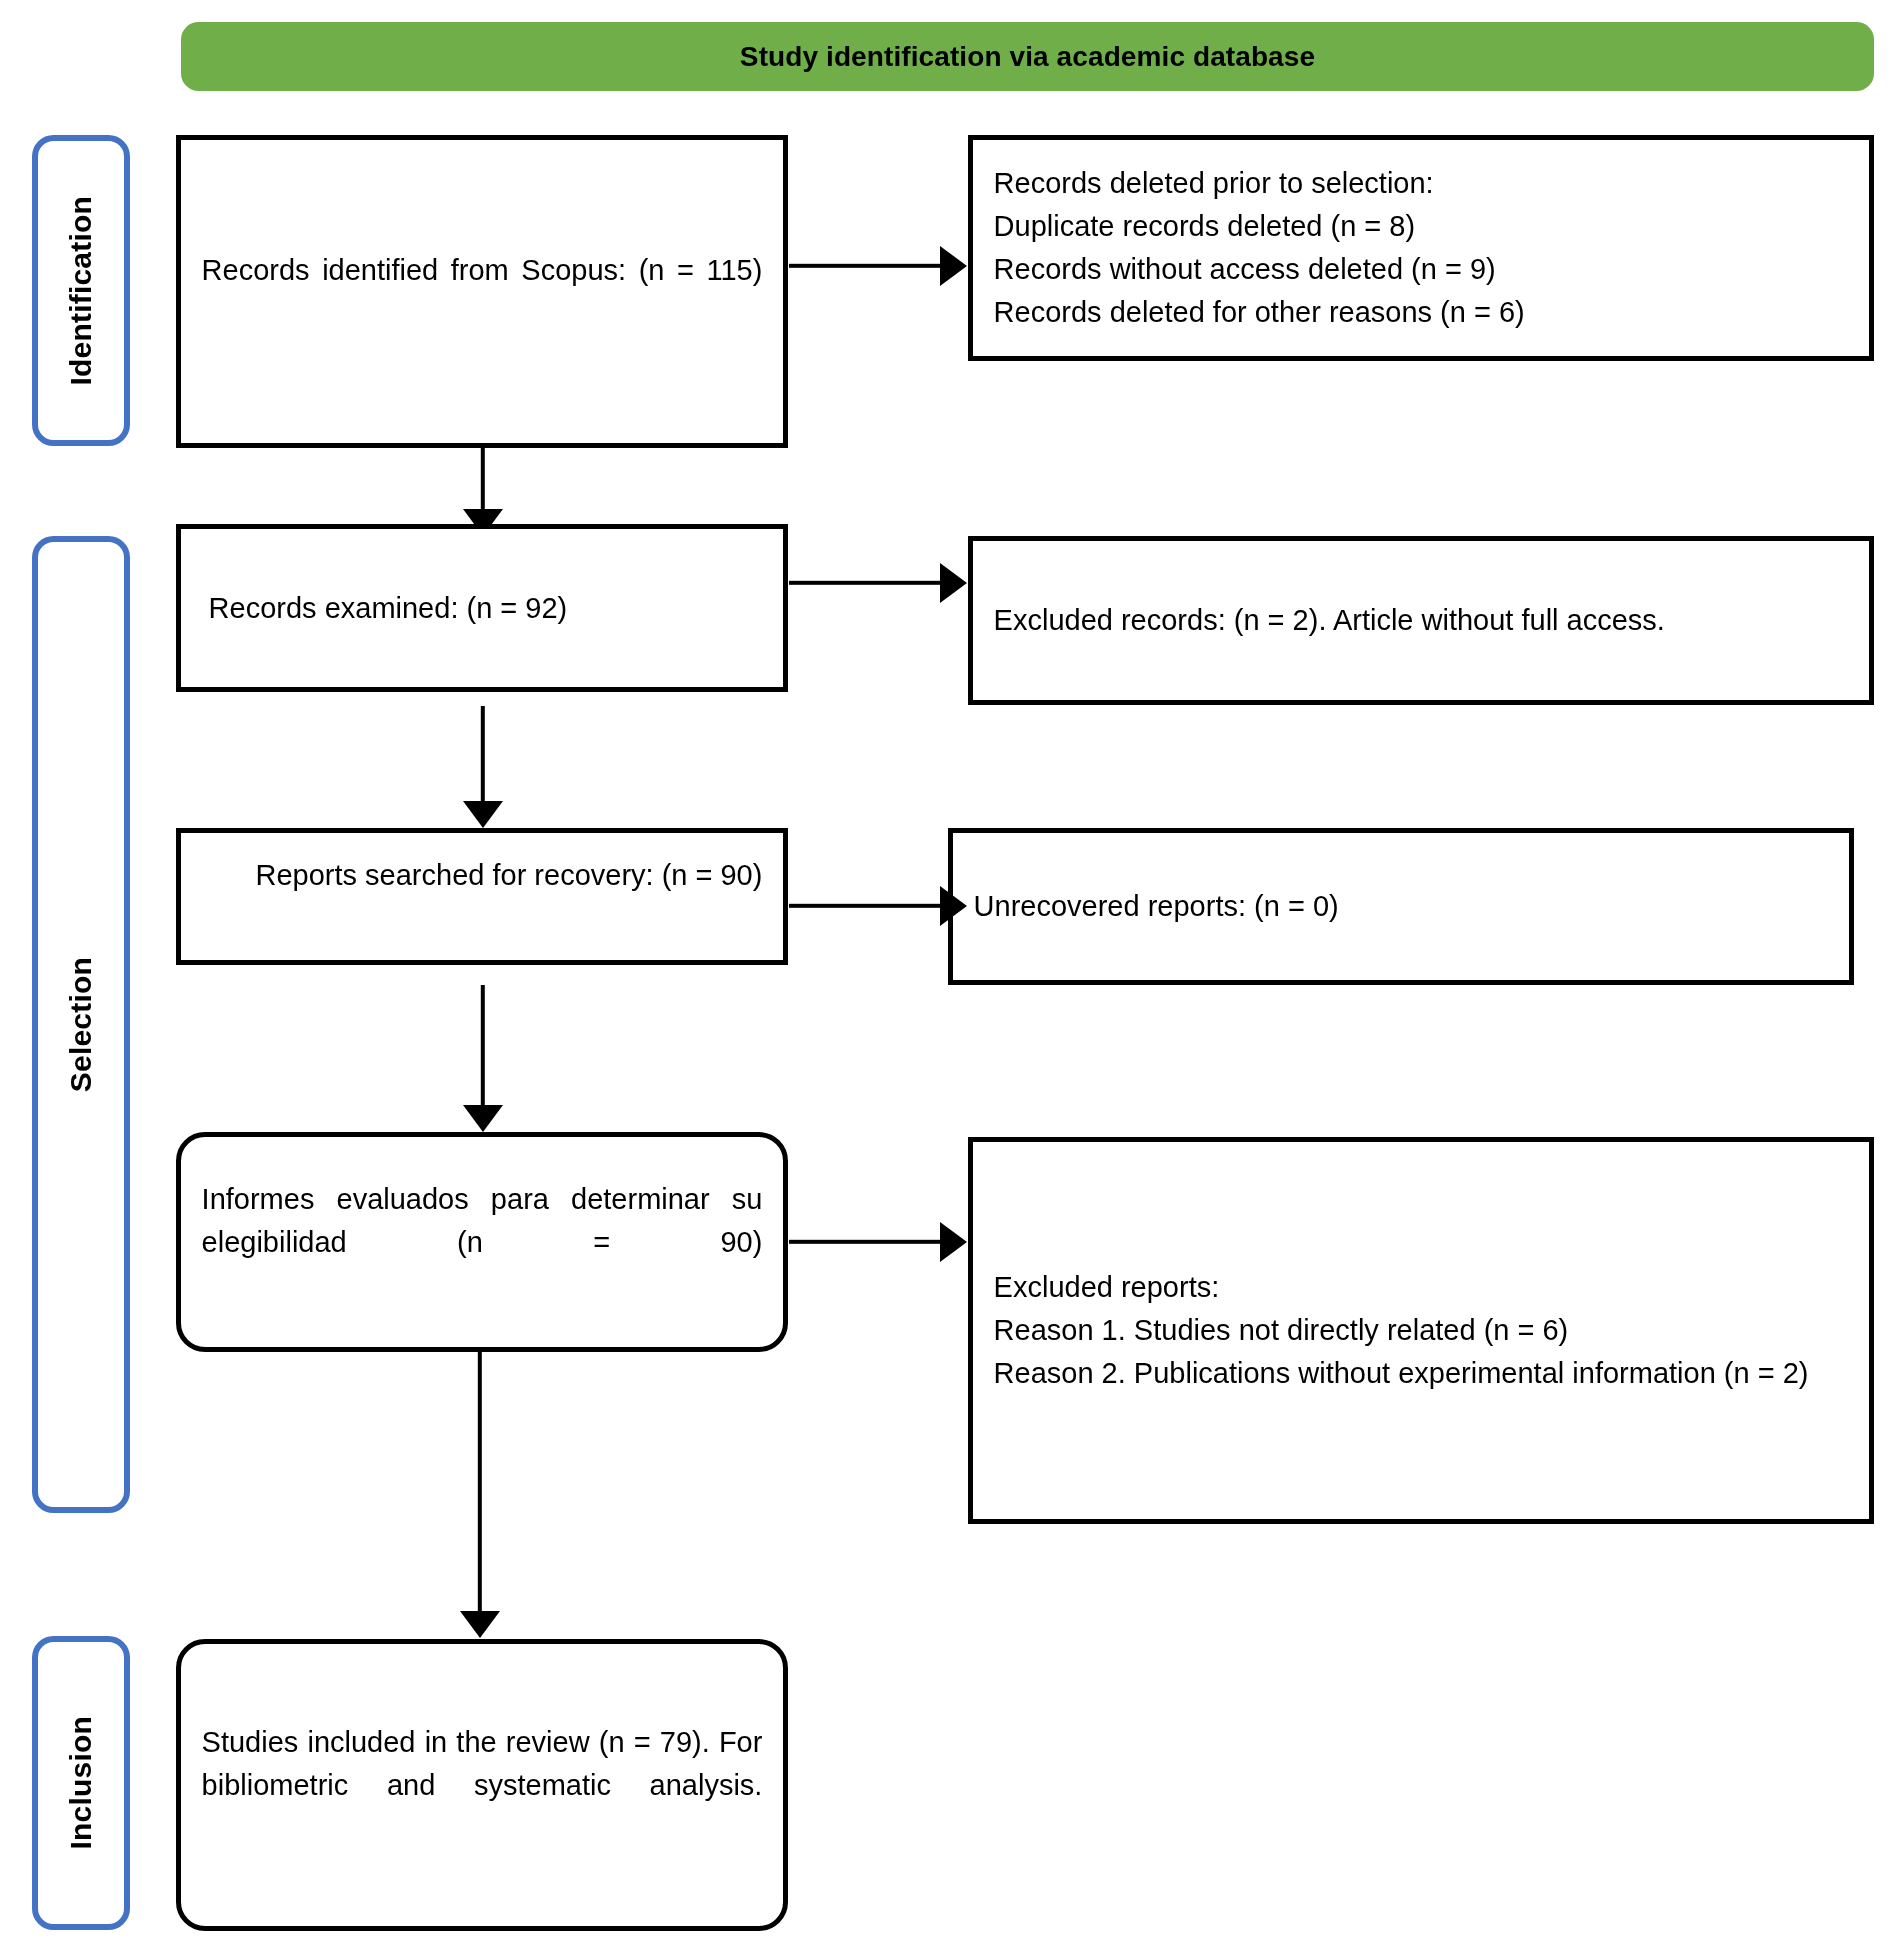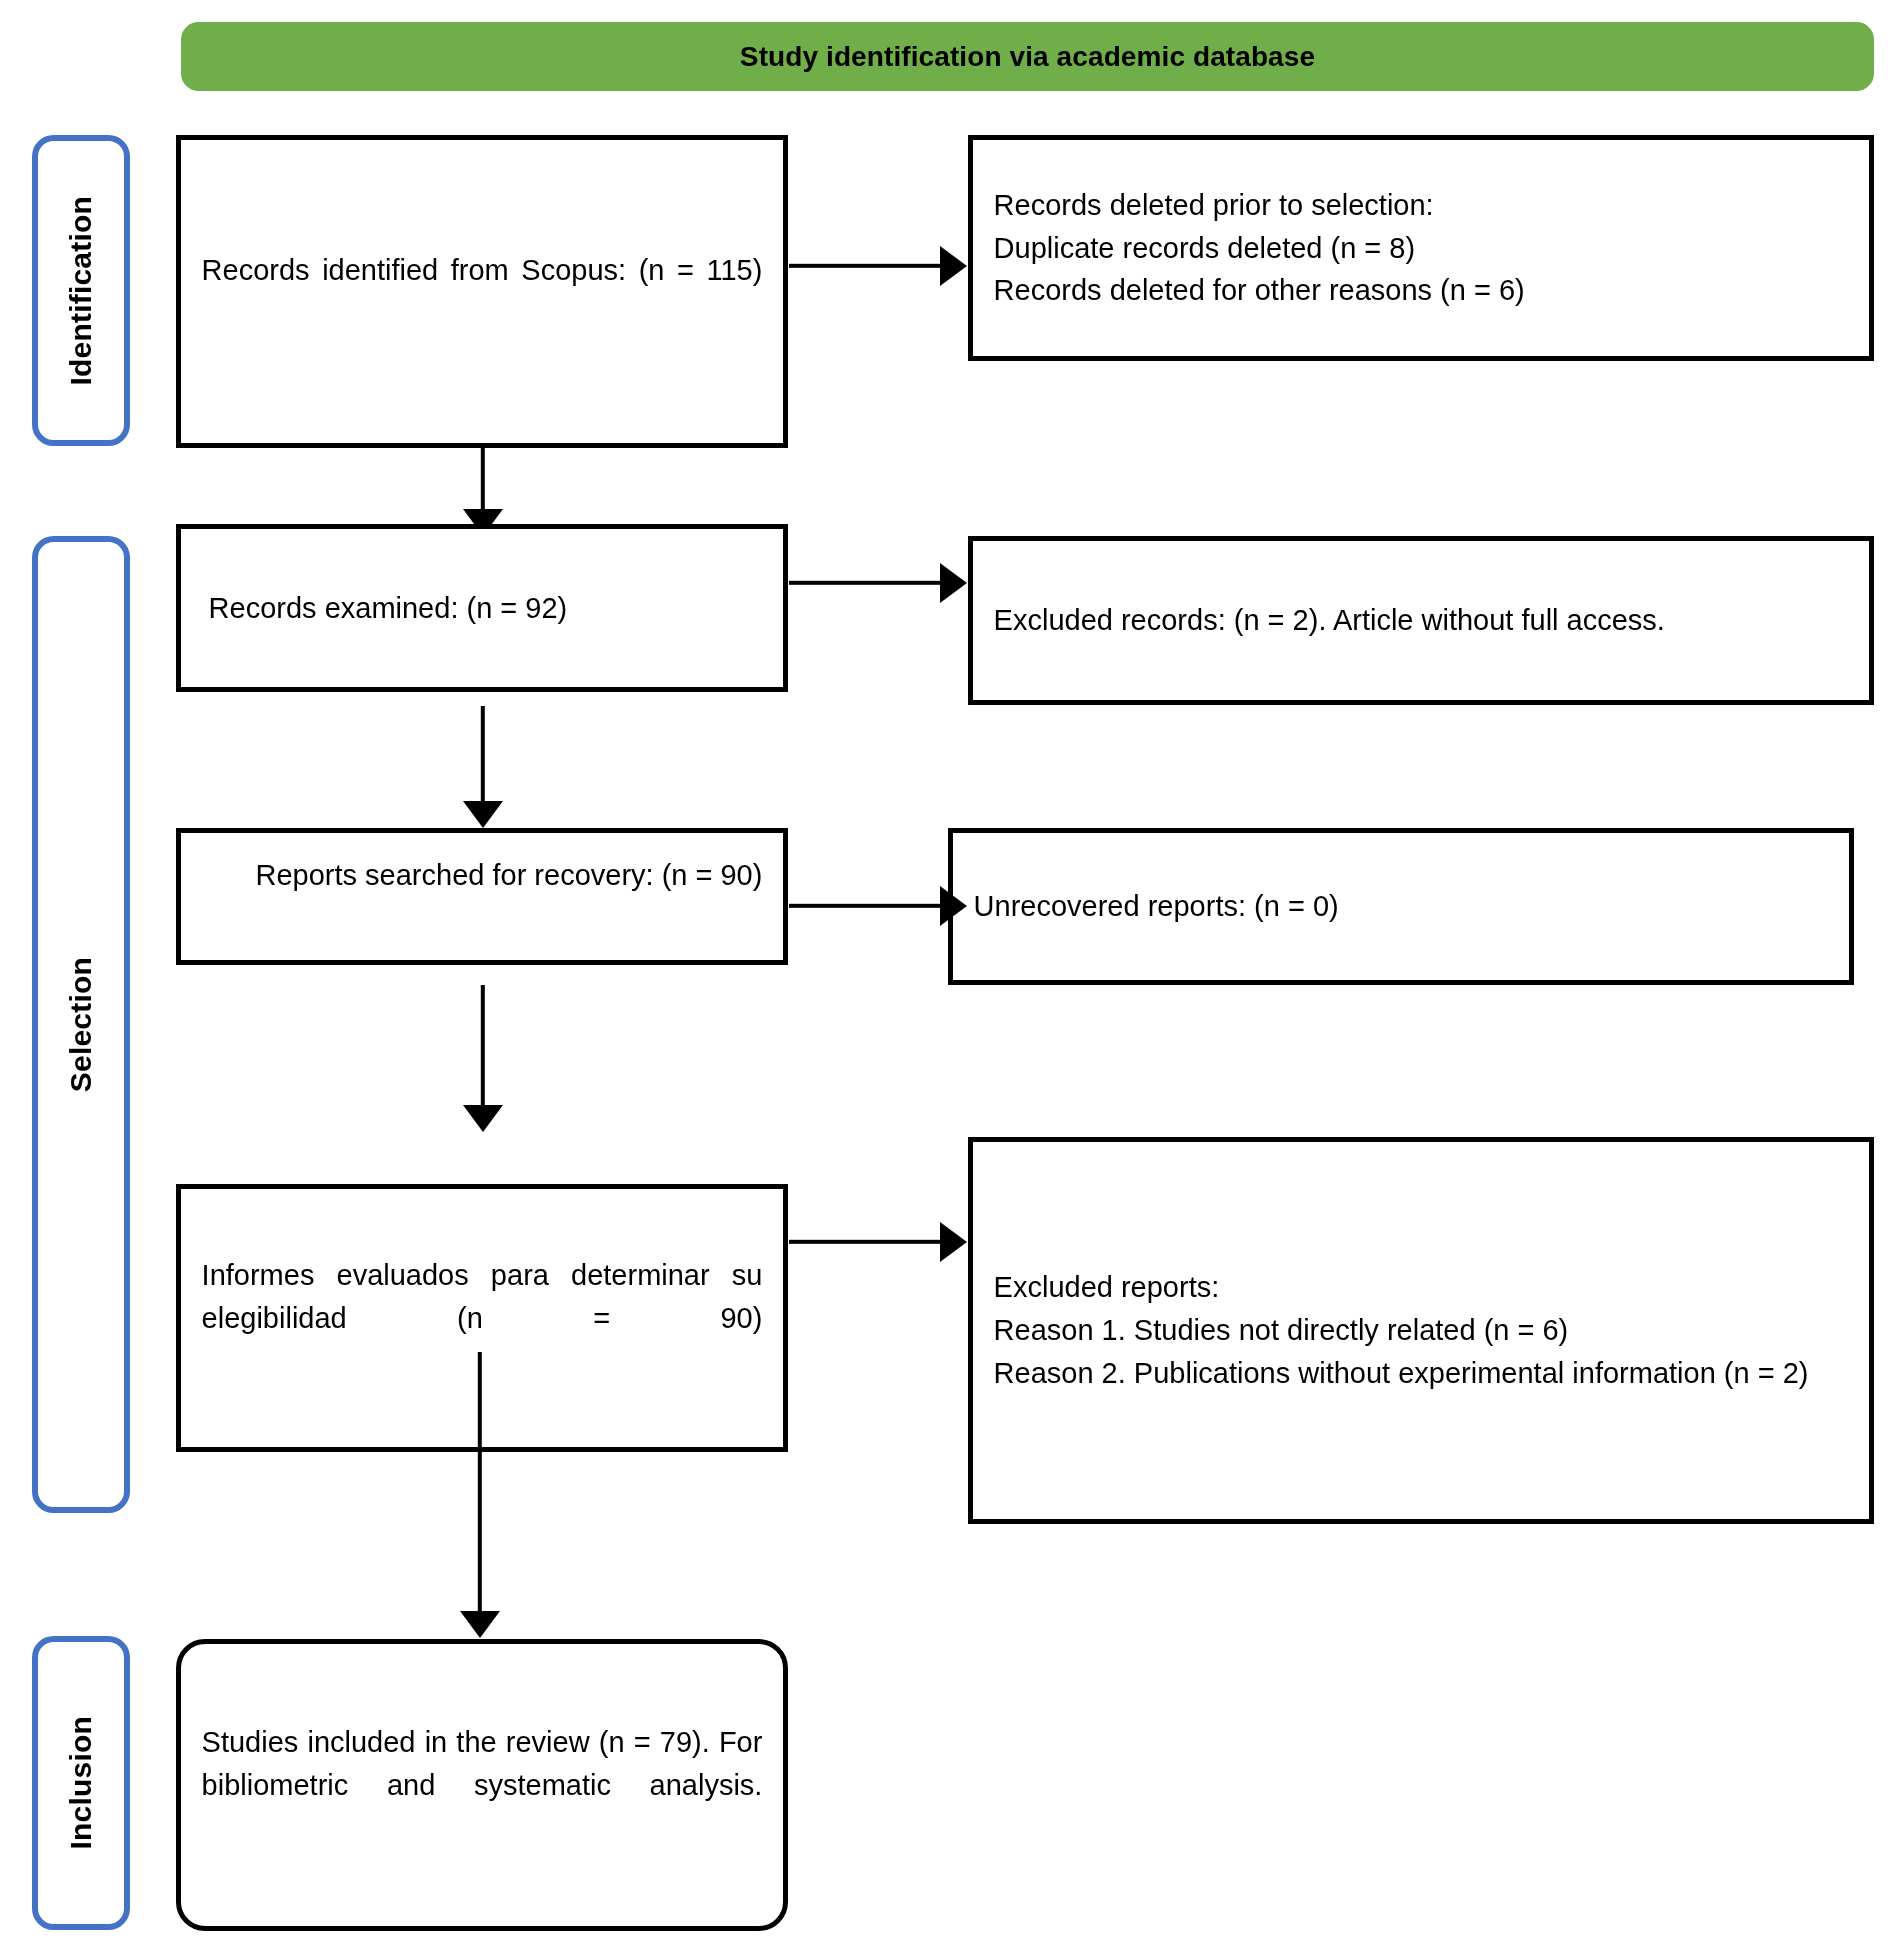--- a/index.html
+++ b/index.html
@@ -161,20 +161,21 @@
   <div class="flowbox" style="left:176px; top:135px; width:612px; height:313px;">
     <div class="inner">
       <div class="justified-block">Records identified from Scopus: (n = 115)</div>
     </div>
   </div>
 
   <div class="flowbox" style="left:968px; top:135px; width:906px; height:226px;">
     <div class="inner">
       <div class="boxline">Records deleted prior to selection:</div>
       <div class="boxline">Duplicate records deleted (n = 8)</div>
+      <div class="boxline">Records without access deleted (n = 9)</div>
       <div class="boxline">Records deleted for other reasons (n = 6)</div>
     </div>
   </div>
 
   <div class="h-arrow" style="left:789px; top:266px; width:179px;">
     <div class="shaft" style="width:151px;"></div>
     <div class="head" style="left:151px;"></div>
   </div>
 
   <div class="v-arrow" style="left:483px; top:446px; height:91px;">
@@ -219,21 +220,21 @@
   <div class="h-arrow" style="left:789px; top:906px; width:179px;">
     <div class="shaft" style="width:151px;"></div>
     <div class="head" style="left:151px;"></div>
   </div>
 
   <div class="v-arrow" style="left:483px; top:985px; height:147px;">
     <div class="shaft" style="height:120px;"></div>
     <div class="head" style="top:120px;"></div>
   </div>
 
-  <div class="flowbox" style="left:176px; top:1184px; width:612px; height:268px;">
+  <div class="flowbox" style="left:176px; top:1132px; width:612px; height:220px;border-radius:29px;">
     <div class="inner">
       <div class="justified-block">Informes evaluados para determinar su elegibilidad (n = 90)</div>
     </div>
   </div>
 
   <div class="flowbox" style="left:968px; top:1137px; width:906px; height:387px;">
     <div class="inner">
       <div class="boxline">Excluded reports:</div>
       <div class="boxline">Reason 1. Studies not directly related (n = 6)</div>
       <div class="boxline">Reason 2. Publications without experimental information (n = 2)</div>

